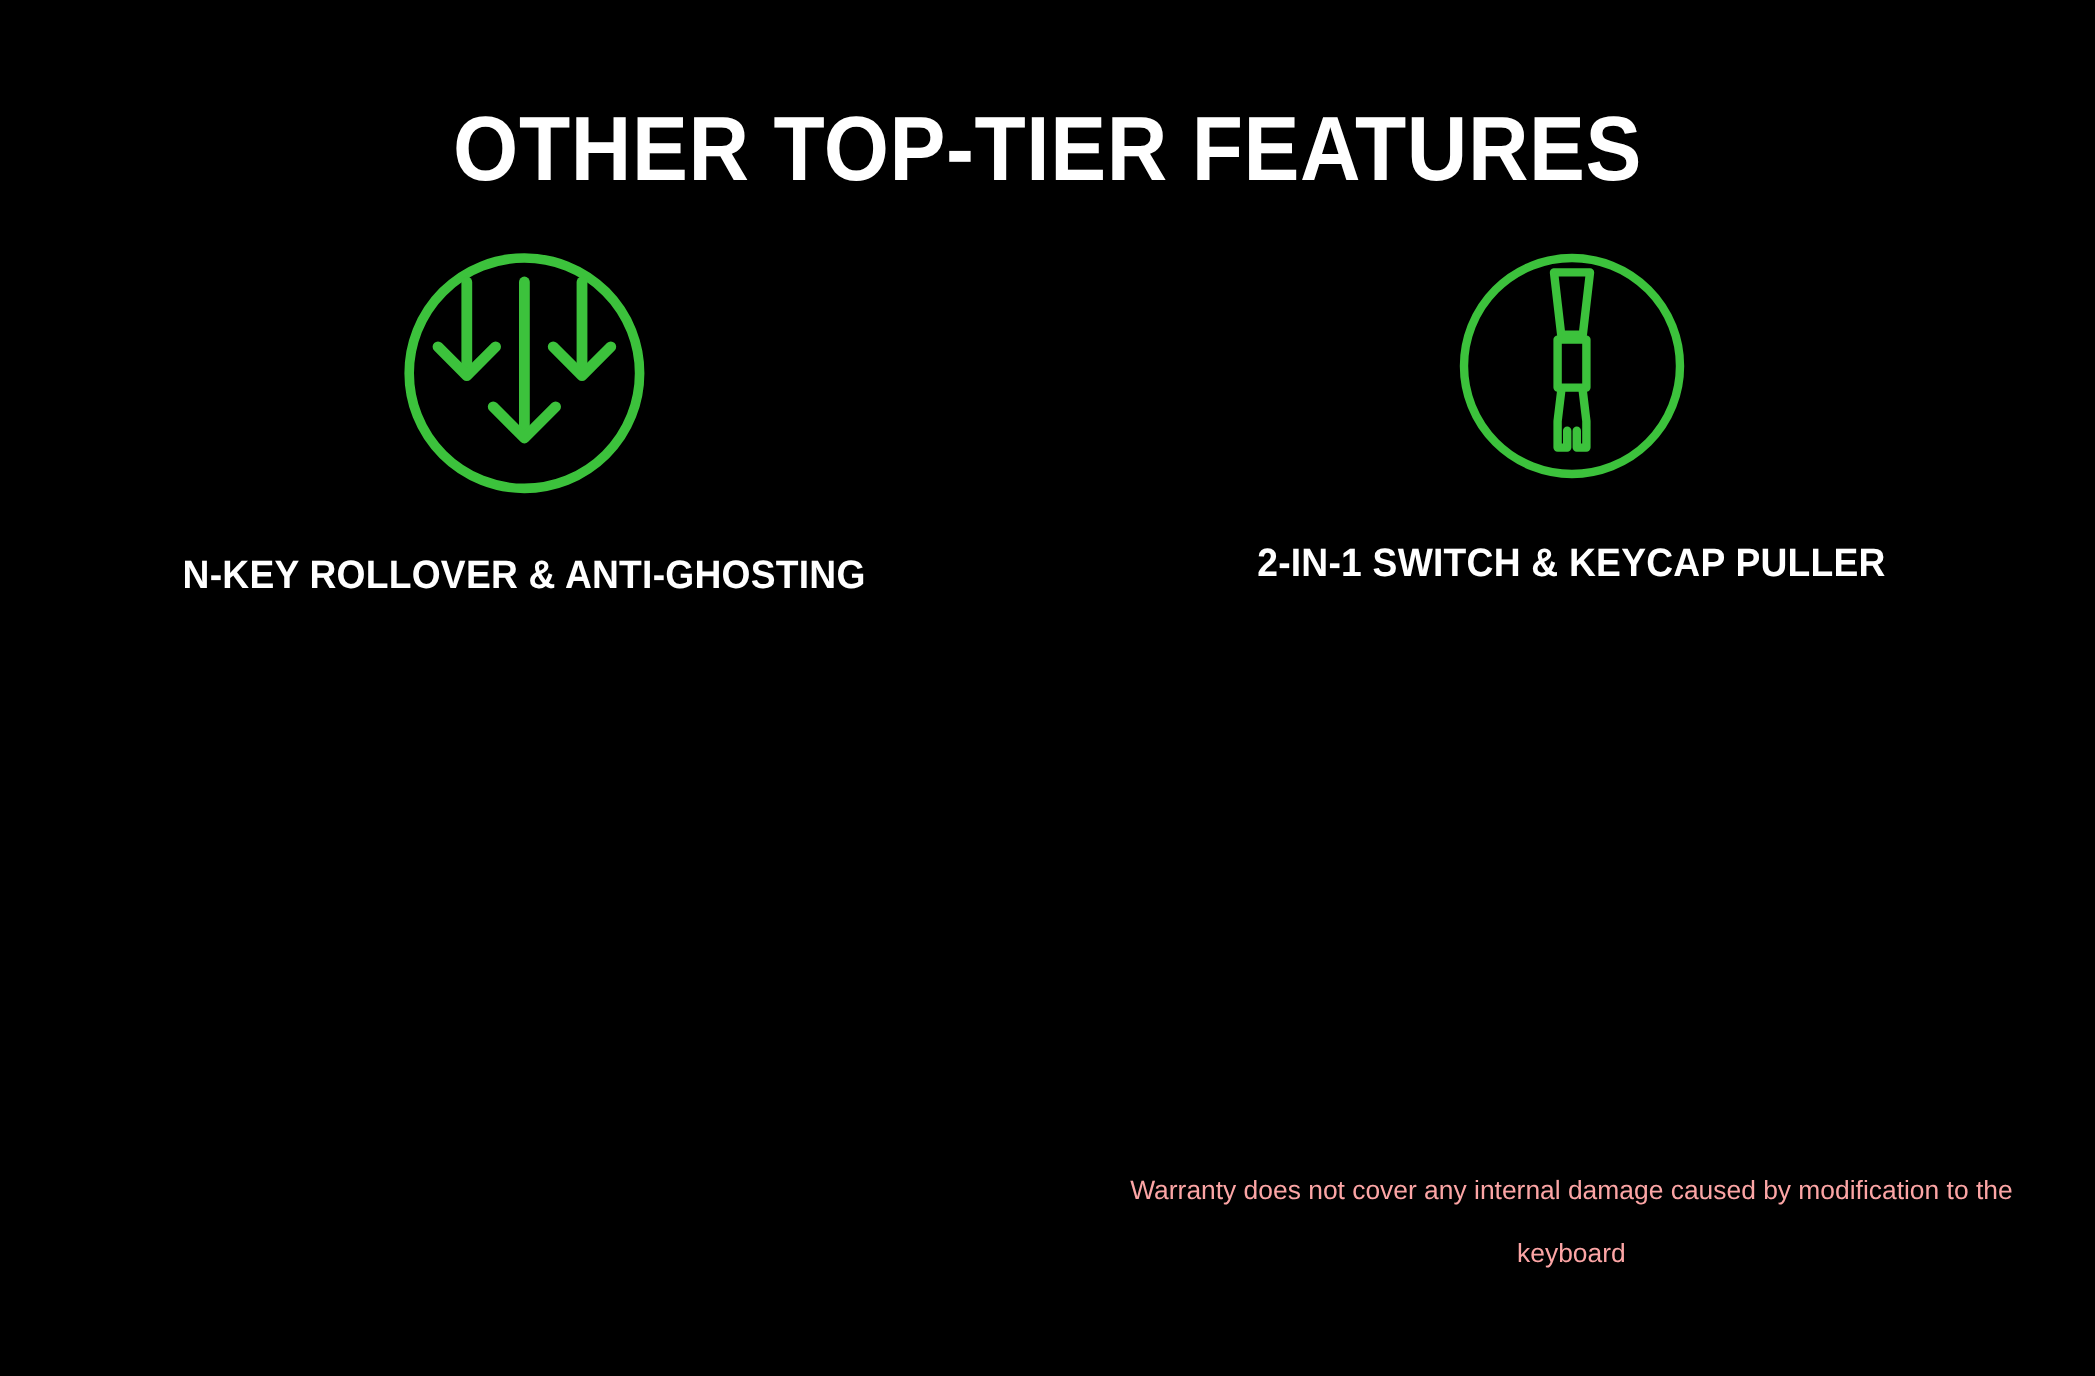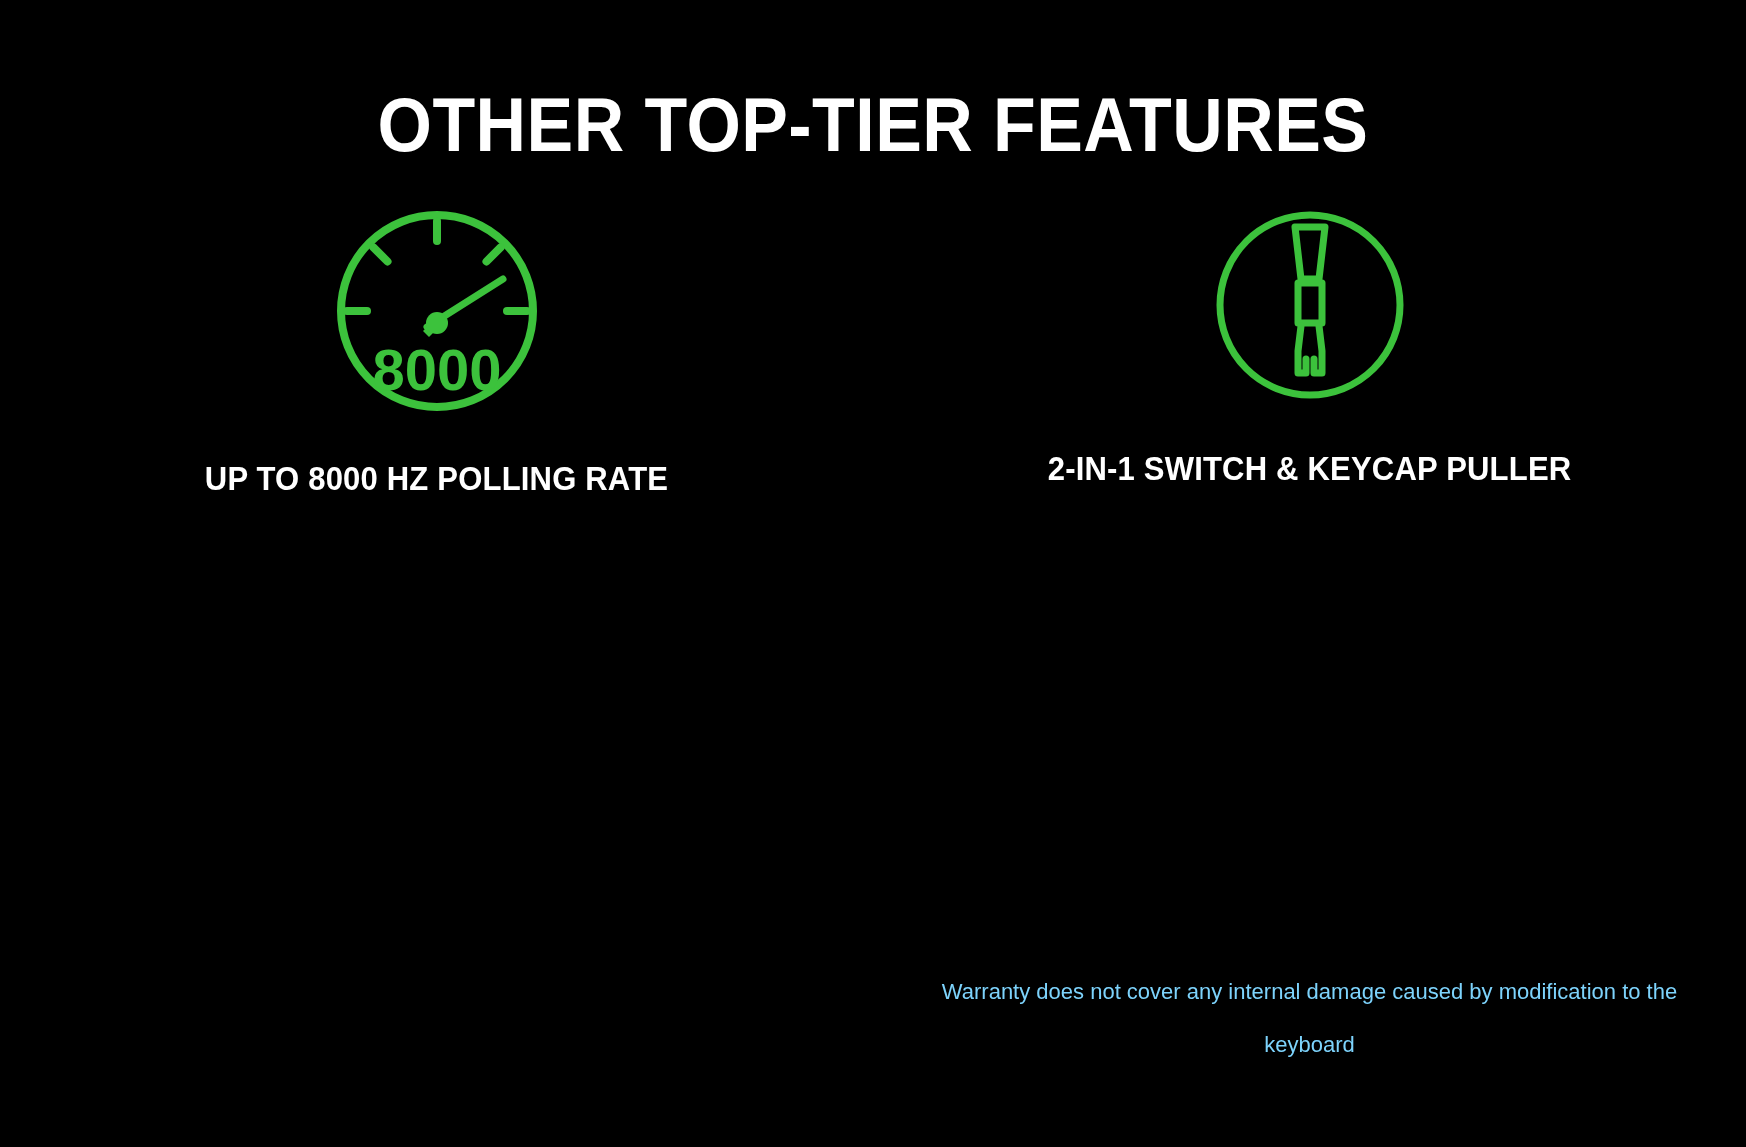--- a/index.html
+++ b/index.html
@@ -93,54 +93,51 @@
   .disclaimer {
     position: absolute;
     top: 965px;
     left: 873px;
     width: 873px;
     text-align: center;
     font-family: "Liberation Sans", sans-serif;
     font-weight: normal;
     font-size: 22px;
     line-height: 53px;
-    color: #7dd3fc;
+    color: #fca5a5;
     padding: 0 40px;
   }
 </style>
 </head>
 <body>
 
 <div class="page">
 
   <h1 class="page-title">OTHER TOP-TIER FEATURES</h1>
 
   <div class="features-grid">
 
+
     <div class="feature-cell row1">
       <svg class="feature-icon" viewBox="0 0 212 212">
         <circle cx="106" cy="106" r="96" fill="none" stroke="#3CC23C" stroke-width="8"></circle>
+        <g fill="none" stroke="#3CC23C" stroke-width="9" stroke-linecap="round" stroke-linejoin="round">
 
-        <g stroke="#3CC23C" stroke-width="8" stroke-linecap="round">
-          <line x1="106" y1="16" x2="106" y2="36"></line>
-          <line x1="42.4" y1="42.4" x2="56.5" y2="56.5"></line>
-          <line x1="169.6" y1="42.4" x2="155.5" y2="56.5"></line>
-          <line x1="16" y1="106" x2="36" y2="106"></line>
-          <line x1="196" y1="106" x2="176" y2="106"></line>
+          <line x1="58" y1="30" x2="58" y2="106"></line>
+          <polyline points="34,84 58,108 82,84"></polyline>
+
+          <line x1="106" y1="30" x2="106" y2="158"></line>
+          <polyline points="80,134 106,160 132,134"></polyline>
+
+          <line x1="154" y1="30" x2="154" y2="106"></line>
+          <polyline points="130,84 154,108 178,84"></polyline>
         </g>
-
-        <path d="M 96 122 L 172 74" fill="none" stroke="#3CC23C" stroke-width="7" stroke-linecap="round"></path>
-        <path d="M 92 126 L 106 112 L 112 118 L 98 132 Z" fill="#3CC23C"></path>
-        <circle cx="106" cy="118" r="11" fill="#3CC23C"></circle>
-
-        <text x="106" y="185" text-anchor="middle" font-family="Liberation Sans, sans-serif" font-size="58" font-weight="bold" fill="#3CC23C">8000</text>
       </svg>
-      <div class="feature-label">UP TO 8000 HZ POLLING RATE</div>
+      <div class="feature-label">N-KEY ROLLOVER &amp; ANTI-GHOSTING</div>
     </div>
-
 
     <div class="feature-cell row2">
       <svg class="feature-icon" viewBox="0 0 200 200">
         <circle cx="100" cy="100" r="90" fill="none" stroke="#3CC23C" stroke-width="7"></circle>
         <g fill="none" stroke="#3CC23C" stroke-width="7" stroke-linecap="round" stroke-linejoin="round">
 
           <path d="M 85 22 L 115 22 L 109 74 L 91 74 Z"></path>
 
           <rect x="88" y="78" width="24" height="40"></rect>
 

